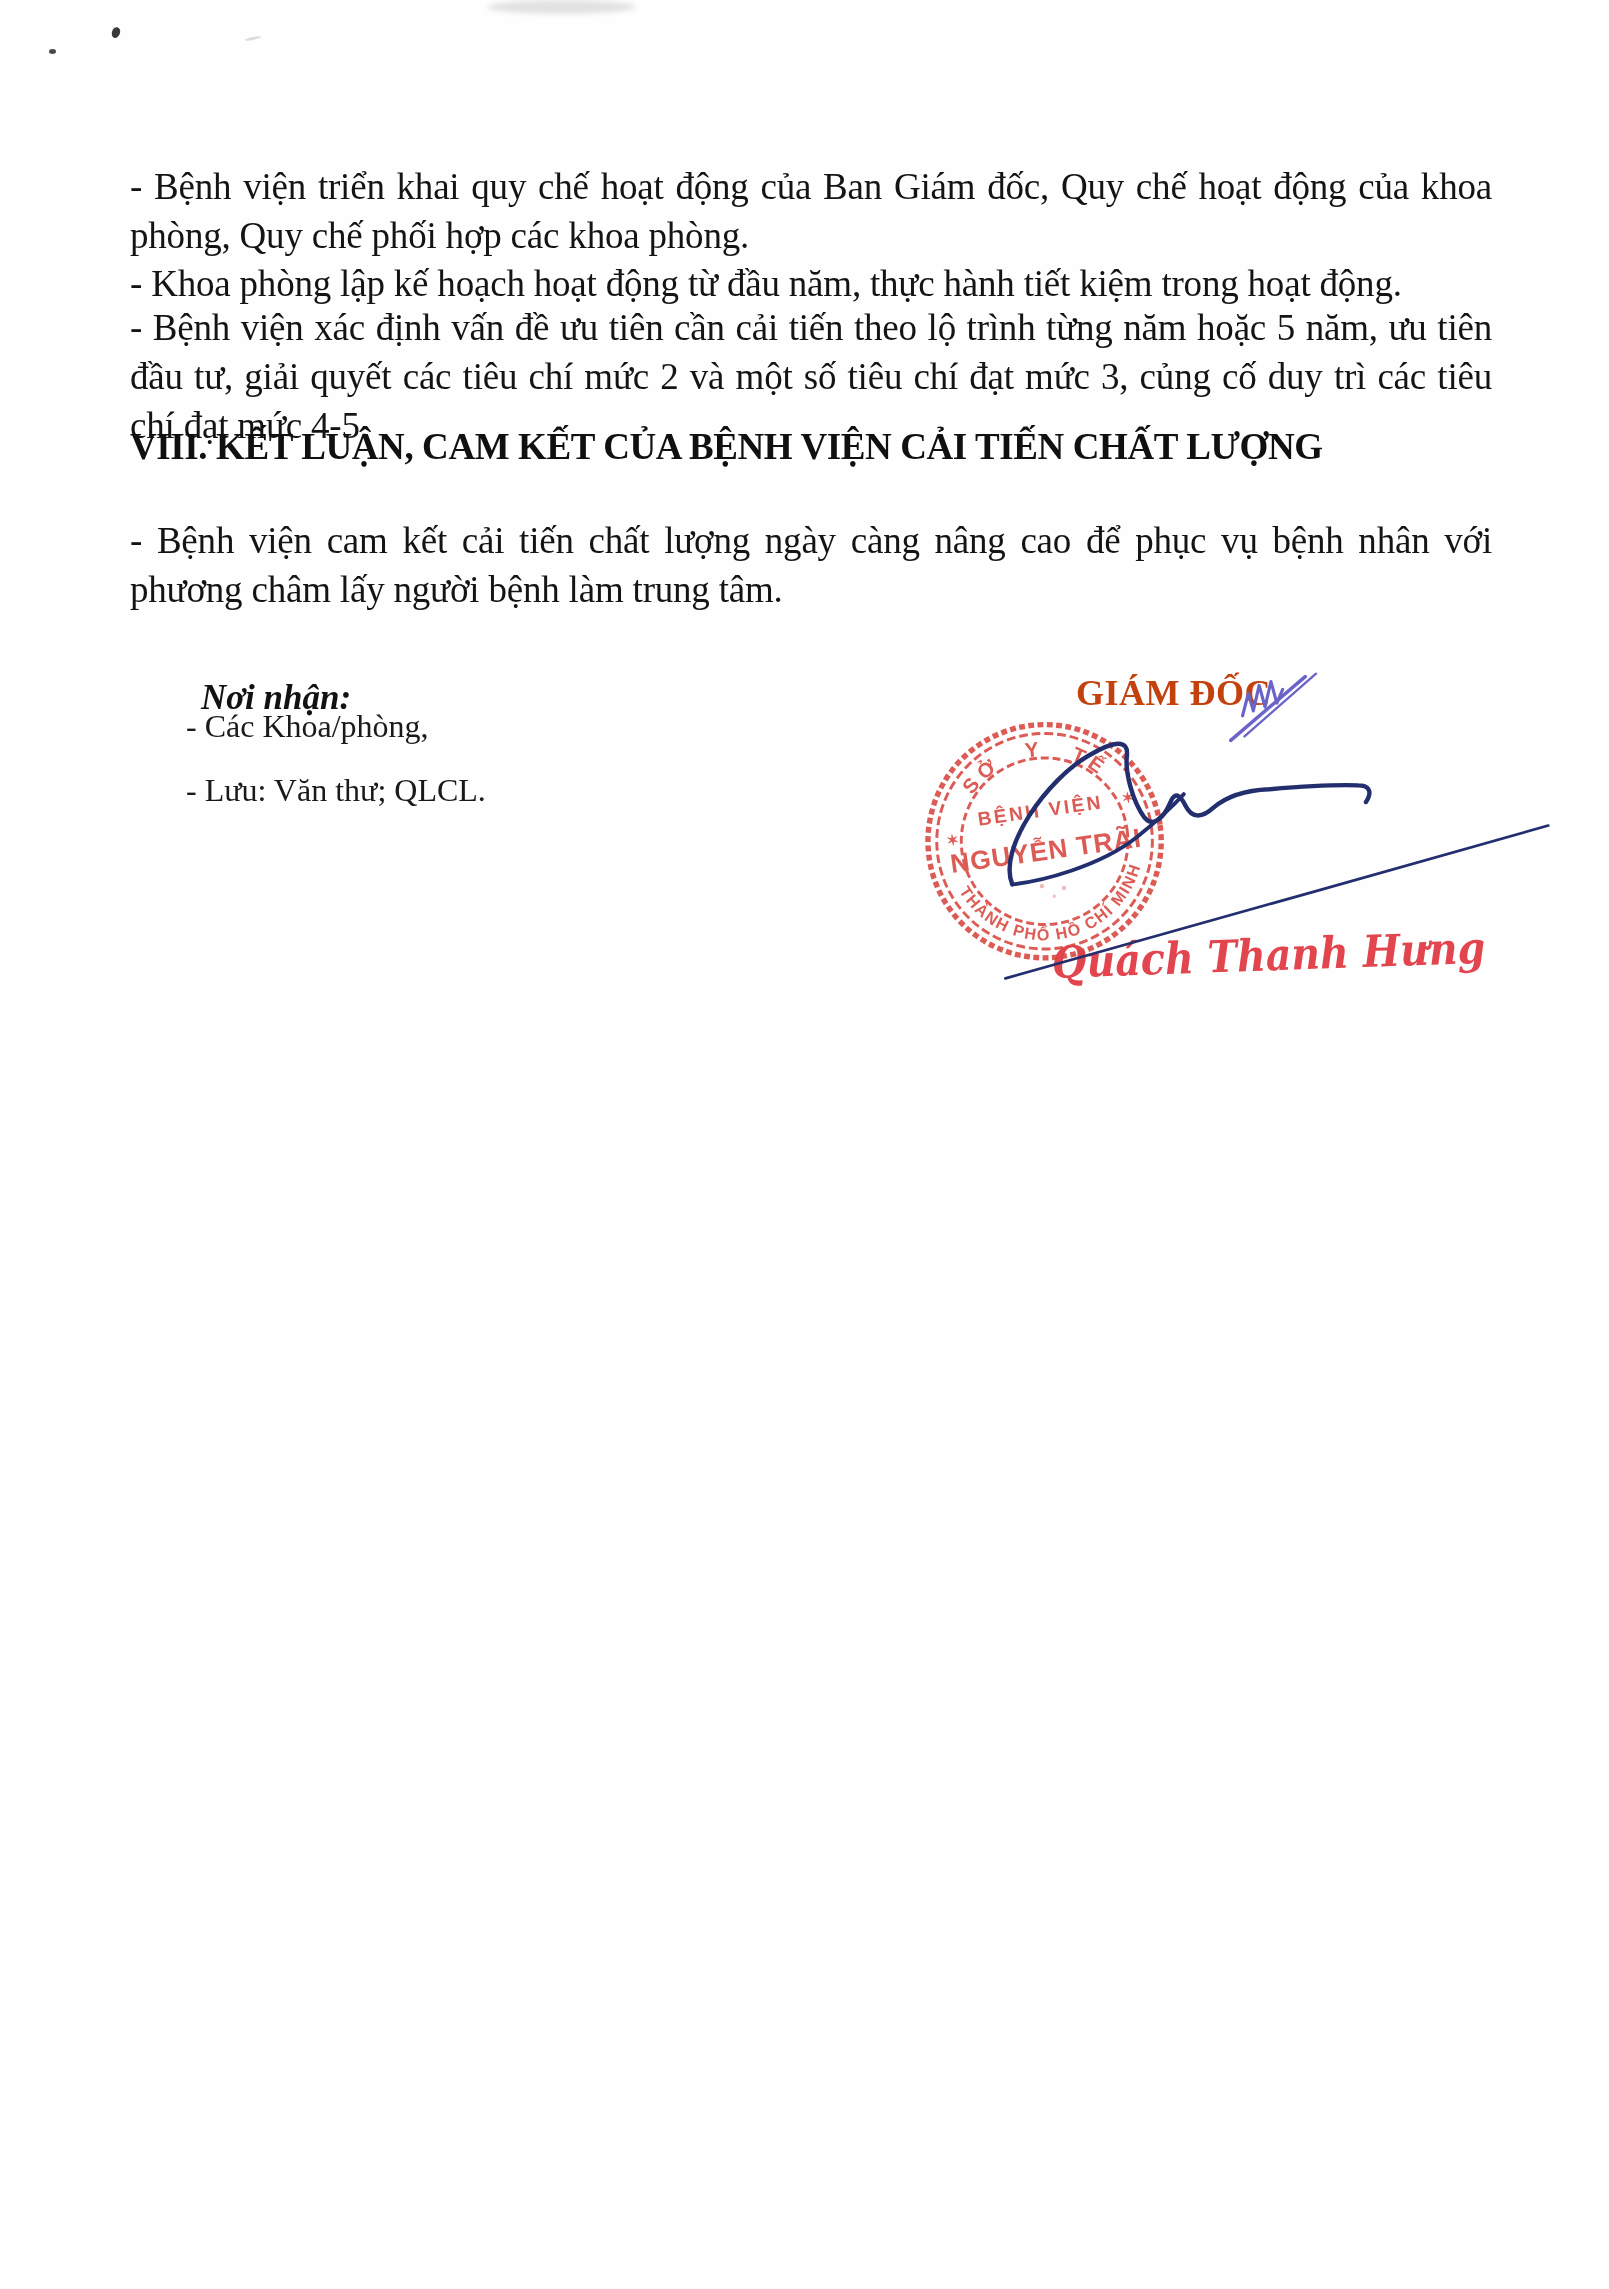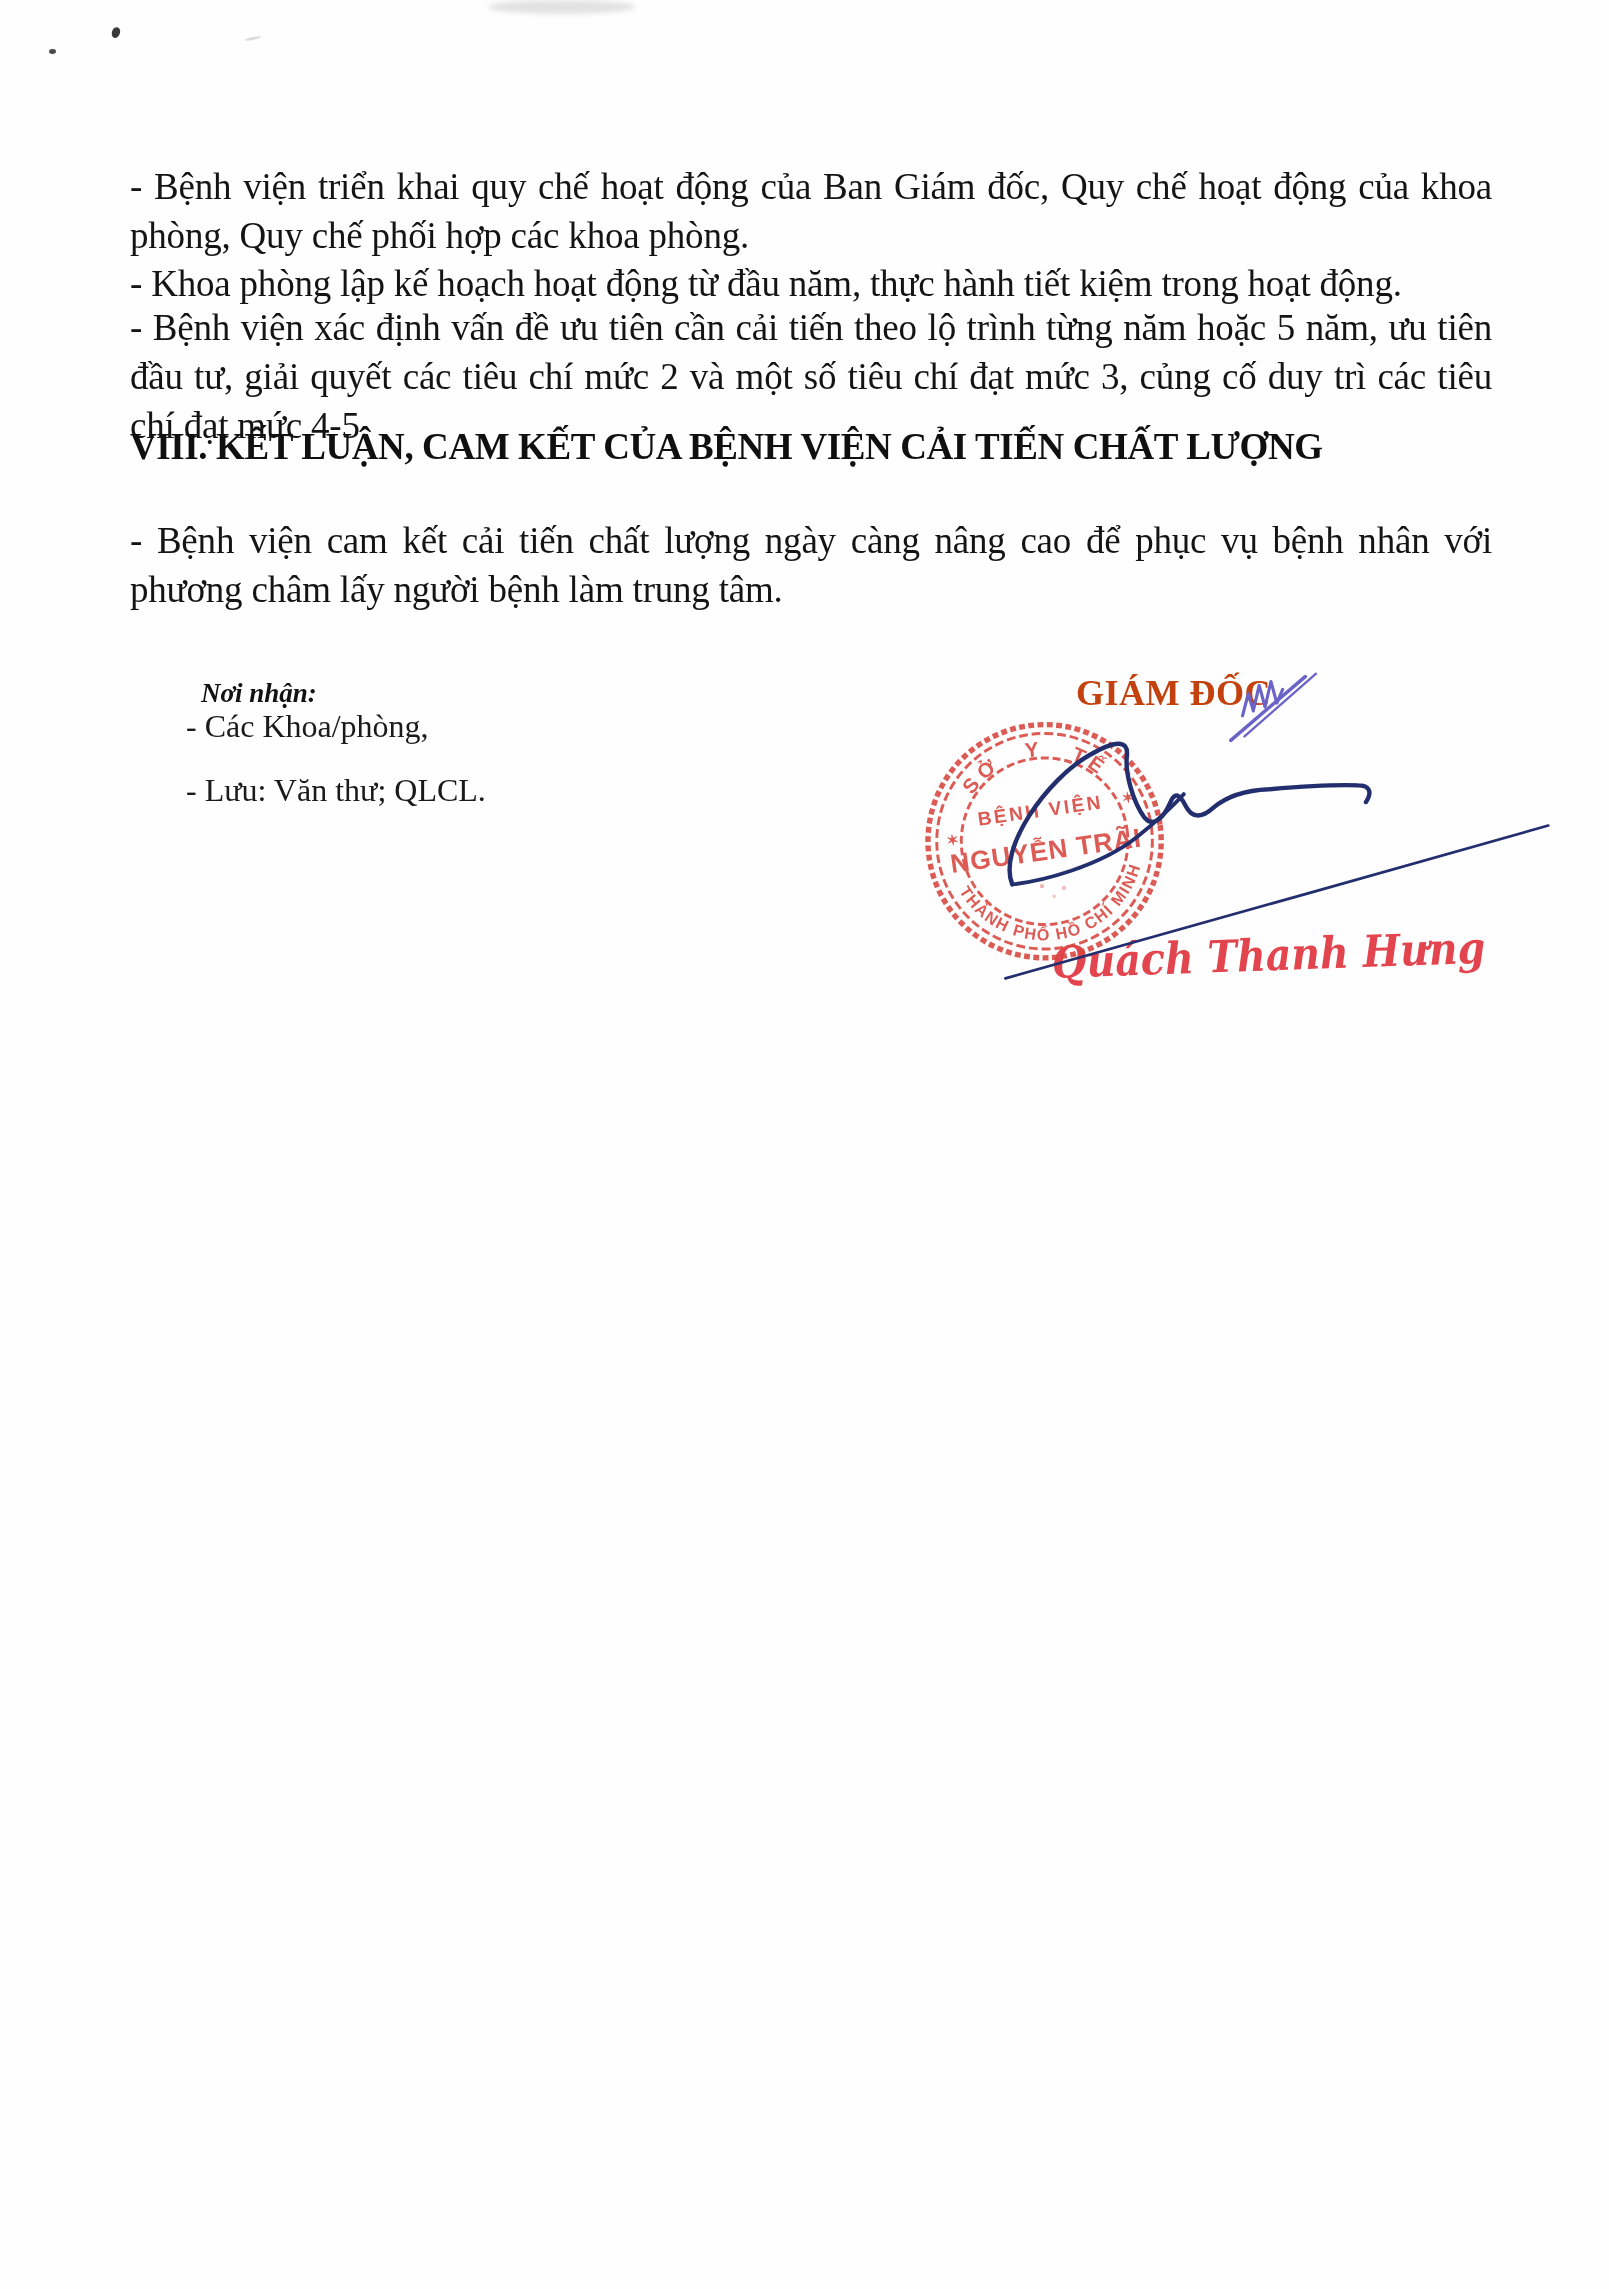--- a/index.html
+++ b/index.html
@@ -27,21 +27,21 @@
   .heading{
     position:absolute;
     left:130px;top:422px;width:1362px;
     font-size:37px;line-height:49px;
     font-weight:bold;
     letter-spacing:-0.4px;
     color:#101010;
   }
   .recip-label{
     position:absolute;left:201px;top:678px;
-    font-size:27px;font-weight:bold;font-style:italic;
+    font-size:35px;font-weight:bold;font-style:italic;
     color:#121212;
   }
   .recip-item{
     position:absolute;left:186px;
     font-size:32px;color:#1a1a1a;
   }
   #recip1{top:708px;}
   #recip2:{}
   #recip2{top:772px;}
   .director-title{

